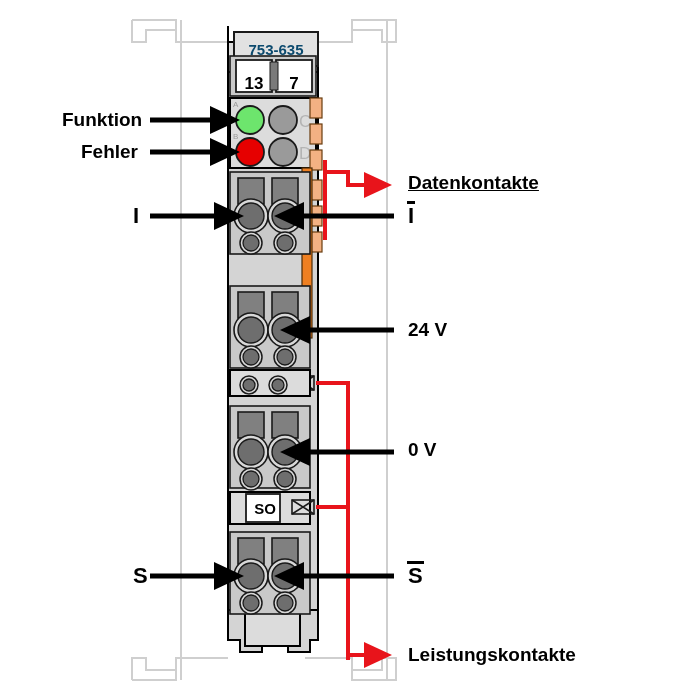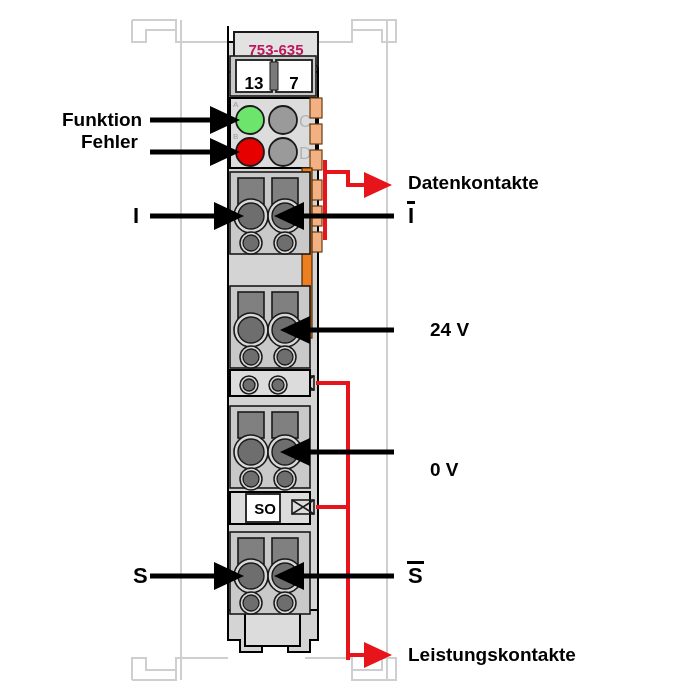--- a/index.html
+++ b/index.html
@@ -38,27 +38,27 @@
   .line-black{stroke:#000000;stroke-width:5;fill:none;}
   .red-line{stroke:#e8141b;stroke-width:4;fill:none;}
   .red-arrow{fill:#e8141b;stroke:none;}
 
   .jumper{fill:none;stroke:#1a1a1a;stroke-width:1.6;}
 
   
   .lbl{position:absolute;font-family:"Liberation Sans",sans-serif;
        font-weight:bold;color:#000000;white-space:nowrap;line-height:1;}
   .lbl-lg{font-size:19px;}
-  .lbl-md{font-size:19px;margin-left:22px;}
+  .lbl-md{font-size:19px;}
   .lbl-sym{font-size:22px;}
   .ovl{position:relative;display:inline-block;}
   .ovl::before{content:"";position:absolute;left:-1px;right:-1px;top:-0.16em;
                height:2.5px;background:#000000;}
   .partno-txt{position:absolute;font-family:"Liberation Sans",sans-serif;
-              font-weight:bold;font-size:15px;color:#be185d;}
+              font-weight:bold;font-size:15px;color:#0c4a6e;}
   .term-txt{position:absolute;font-family:"Liberation Sans",sans-serif;
             font-weight:bold;font-size:17px;color:#000000;margin-top:8px;}
   .so-txt{position:absolute;font-family:"Liberation Sans",sans-serif;
           font-weight:bold;font-size:15px;color:#000000;}
 </style>
 </head>
 <body>
 
 <div id="stage">
 
@@ -253,31 +253,31 @@
 
   <div class="partno-txt" style="left:236px;top:41px;width:80px;text-align:center;">753-635</div>
 
   <div class="term-txt" style="left:236px;top:66px;width:36px;text-align:center;">13</div>
   <div class="term-txt" style="left:276px;top:66px;width:36px;text-align:center;">7</div>
 
   <div class="so-txt" style="left:246px;top:500px;width:38px;text-align:center;">SO</div>
 
   <div class="lbl lbl-lg" style="left:62px;top:110px;text-align:right;">Funktion</div>
 
-  <div class="lbl lbl-lg" style="left:81px;top:132px;">Fehler</div>
+  <div class="lbl lbl-lg" style="left:81px;top:142px;">Fehler</div>
 
   <div class="lbl lbl-sym" style="left:133px;top:205px;">I</div>
 
   <div class="lbl lbl-sym" style="left:133px;top:565px;">S</div>
 
-  <div class="lbl lbl-lg" style="left:408px;top:173px;">Datenkontakte</div>
+  <div class="lbl lbl-lg" style="left:408px;top:173px;text-decoration:underline;">Datenkontakte</div>
 
   <div class="lbl lbl-sym" style="left:408px;top:205px;"><span class="ovl">I</span></div>
 
   <div class="lbl lbl-md" style="left:408px;top:320px;">24 V</div>
 
-  <div class="lbl lbl-md" style="left:408px;top:460px;">0 V</div>
+  <div class="lbl lbl-md" style="left:408px;top:440px;">0 V</div>
 
   <div class="lbl lbl-sym" style="left:408px;top:565px;"><span class="ovl">S</span></div>
 
   <div class="lbl lbl-lg" style="left:408px;top:645px;">Leistungskontakte</div>
 
 </div>
 
 </body></html>

